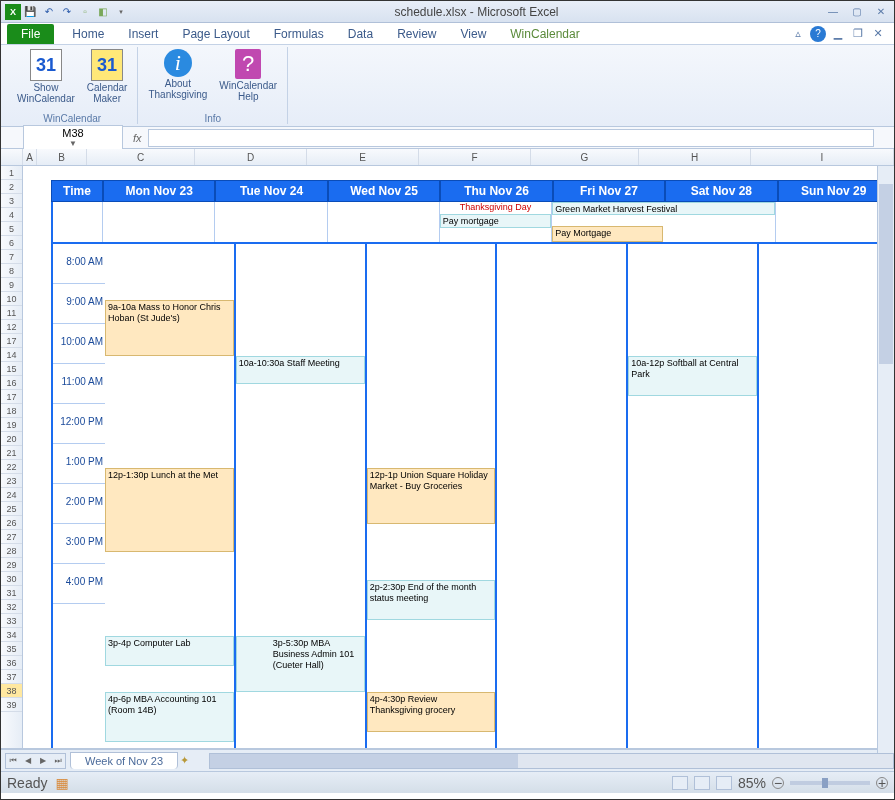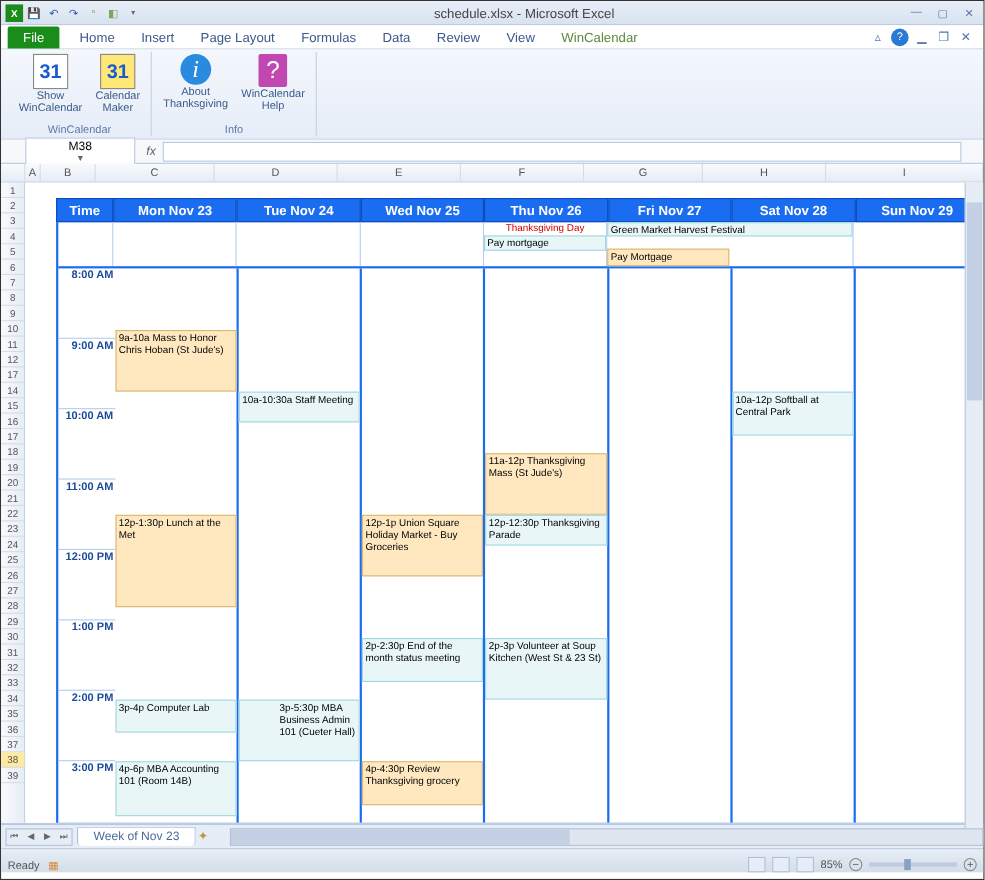--- a/index.html
+++ b/index.html
@@ -49,39 +49,39 @@
 .cells{position:relative;flex:1;background:#fff;}
 
 
 .cal{position:absolute;top:14px;left:28px;right:4px;}
 .cal-header{display:flex;height:22px;}
 .cal-hcell{background:#1a6cf0;color:#fff;font-weight:bold;font-size:12px;display:flex;align-items:center;justify-content:center;border:1px solid #0a4cb8;}
 .cal-body{display:flex;}
 .timecol{width:52px;}
 .daycol{flex:1;border-right:2px solid #1a6cf0;position:relative;}
 .cal-body-wrap{border-left:2px solid #1a6cf0;border-right:2px solid #1a6cf0;border-bottom:2px solid #1a6cf0;}
-.timeslot{height:64px;border-bottom:1px solid #b4ccf0;font-size:10px;color:#1a4a9a;font-weight:bold;padding:1px 2px;text-align:right;}
+.timeslot{height:40px;border-bottom:1px solid #b4ccf0;font-size:10px;color:#1a4a9a;font-weight:normal;padding:12px 2px;text-align:right;}
 .allday-row{display:flex;height:42px;border-bottom:2px solid #1a6cf0;}
 .allday-cell{flex:1;border-right:1px solid #b4ccf0;position:relative;font-size:9px;}
 .holiday{color:#c00;text-align:center;font-size:9px;}
 .event{position:absolute;font-size:9px;padding:1px 2px;line-height:11px;overflow:hidden;}
 .ev-cyan{background:#e8f6f8;border:1px solid #a0d8e0;}
 .ev-orange{background:#ffe8c0;border:1px solid #d8b870;}
 
 
 .sheettabs{height:22px;display:flex;align-items:center;background:#e6edf6;border-top:1px solid #b8c8de;padding-left:4px;}
 .sheet-nav{display:flex;gap:1px;border:1px solid #b0c0d8;}
 .sheet-nav span{width:14px;height:14px;font-size:8px;display:flex;align-items:center;justify-content:center;color:#666;}
 .sheettab{background:#fff;border:1px solid #b0c0d8;border-bottom:none;padding:2px 14px;margin-left:4px;font-size:11px;color:#4a6a9a;border-radius:0 0 4px 4px;}
 .newsheet{margin-left:2px;color:#b89838;font-size:11px;}
 .hscroll{flex:1;margin-left:20px;height:16px;background:#e0e6f0;border:1px solid #b0c0d8;position:relative;}
 .hscroll-thumb{position:absolute;left:0;width:45%;top:0;bottom:0;background:#c4d0e4;}
 
 
-.statusbar{height:22px;background:linear-gradient(#e6edf6,#d4dee8);display:flex;align-items:flex-end;padding:0 6px;font-size:10px;color:#555;border-top:1px solid #b8c8de;}
+.statusbar{height:22px;background:linear-gradient(#e6edf6,#d4dee8);display:flex;align-items:center;padding:0 6px;font-size:14px;color:#555;border-top:1px solid #b8c8de;}
 .status-right{margin-left:auto;display:flex;align-items:center;gap:6px;}
 .zoom-slider{width:80px;height:4px;background:#c0cce0;position:relative;}
 .zoom-thumb{position:absolute;left:40%;top:-3px;width:6px;height:10px;background:#8aa0c4;}
 .viewbtn{width:16px;height:14px;border:1px solid #b0c0d8;background:#e6edf6;}
 
 .vscroll{position:absolute;right:0;top:165px;width:17px;height:600px;background:#e6edf6;border-left:1px solid #b8c8de;}
 .vscroll-thumb{position:absolute;top:18px;left:1px;right:1px;height:180px;background:#c4d0e4;}
 </style>
 </head>
 <body>
@@ -270,25 +270,20 @@
           </div>
           <div class="daycol">
             <div class="event ev-cyan" style="top:112px;left:0;right:0;height:28px;">10a-10:30a Staff Meeting</div>
             <div class="event ev-cyan" style="top:392px;left:0;right:0;height:56px;padding-left:36px;">3p-5:30p MBA Business Admin 101 (Cueter Hall)</div>
           </div>
           <div class="daycol">
             <div class="event ev-orange" style="top:224px;left:0;right:0;height:56px;">12p-1p Union Square Holiday Market - Buy Groceries</div>
             <div class="event ev-cyan" style="top:336px;left:0;right:0;height:40px;">2p-2:30p End of the month status meeting</div>
             <div class="event ev-orange" style="top:448px;left:0;right:0;height:40px;">4p-4:30p Review Thanksgiving grocery</div>
           </div>
-          <div class="daycol">
-            <div class="event ev-orange" style="top:168px;left:0;right:0;height:56px;">11a-12p Thanksgiving Mass (St Jude's)</div>
-            <div class="event ev-cyan" style="top:224px;left:0;right:0;height:28px;">12p-12:30p Thanksgiving Parade</div>
-            <div class="event ev-cyan" style="top:336px;left:0;right:0;height:56px;">2p-3p Volunteer at Soup Kitchen (West St &amp; 23 St)</div>
-          </div>
           <div class="daycol"></div>
           <div class="daycol">
             <div class="event ev-cyan" style="top:112px;left:0;right:0;height:40px;">10a-12p Softball at Central Park</div>
           </div>
           <div class="daycol" style="border-right:none;"></div>
         </div>
         </div>
       </div>
     </div>
   </div>

